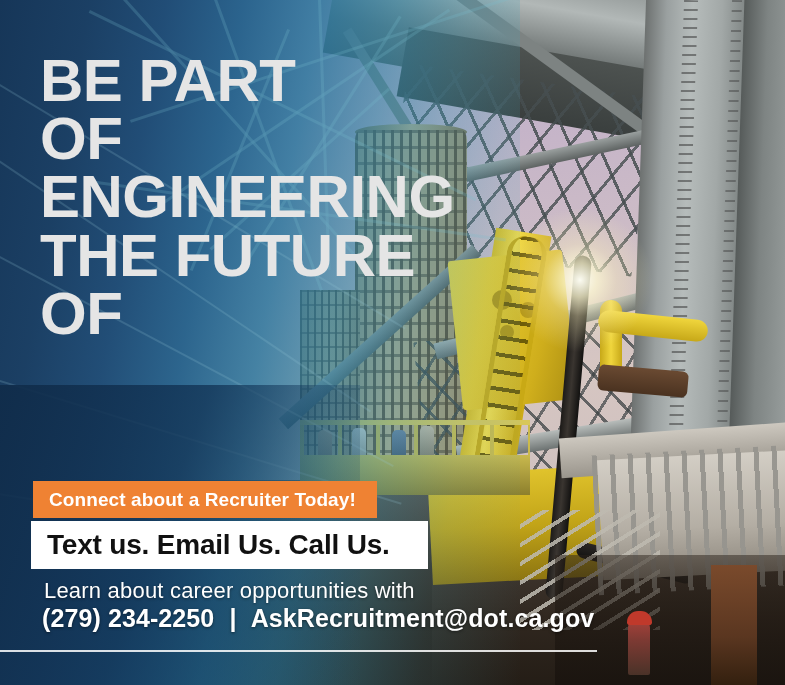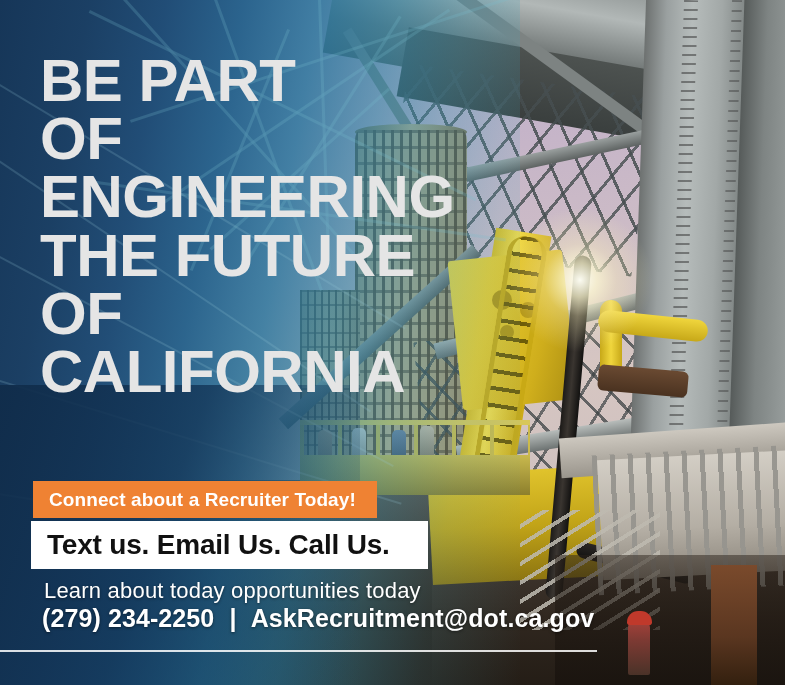--- a/index.html
+++ b/index.html
@@ -405,32 +405,31 @@
   </div>
 
   <div class="wedge"></div>
 
   <div class="headline">
     <div>BE PART</div>
     <div>OF</div>
     <div>ENGINEERING</div>
     <div>THE FUTURE</div>
     <div>OF</div>
-    <div>CALIFORNIA</div>
   </div>
 
   <div class="cta-bar">
     <span>Connect about a Recruiter Today!</span>
   </div>
 
   <div class="white-box">
     <span>Text us. Email Us. Call Us.</span>
   </div>
 
-  <div class="learn">Learn about today opportunities today</div>
+  <div class="learn">Learn about career opportunities with</div>
   <div class="contact">
     <span>(279) 234-2250</span>
     <span style="padding:0 8px;">|</span>
     <span>AskRecruitment@dot.ca.gov</span>
   </div>
   <div class="divider"></div>
 
 
 </div>
 

